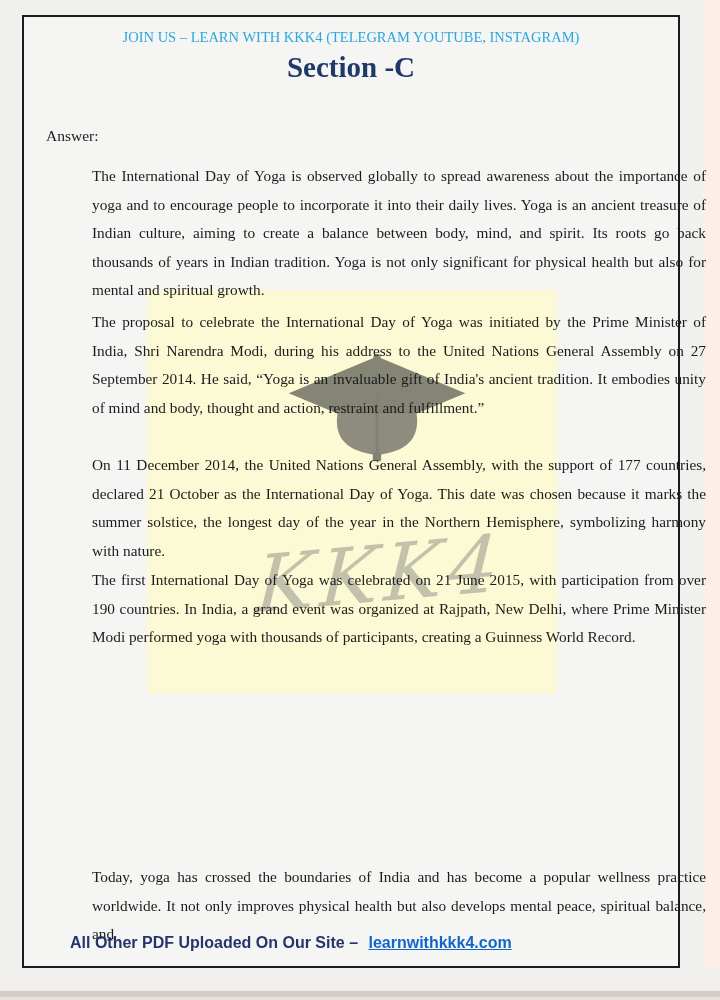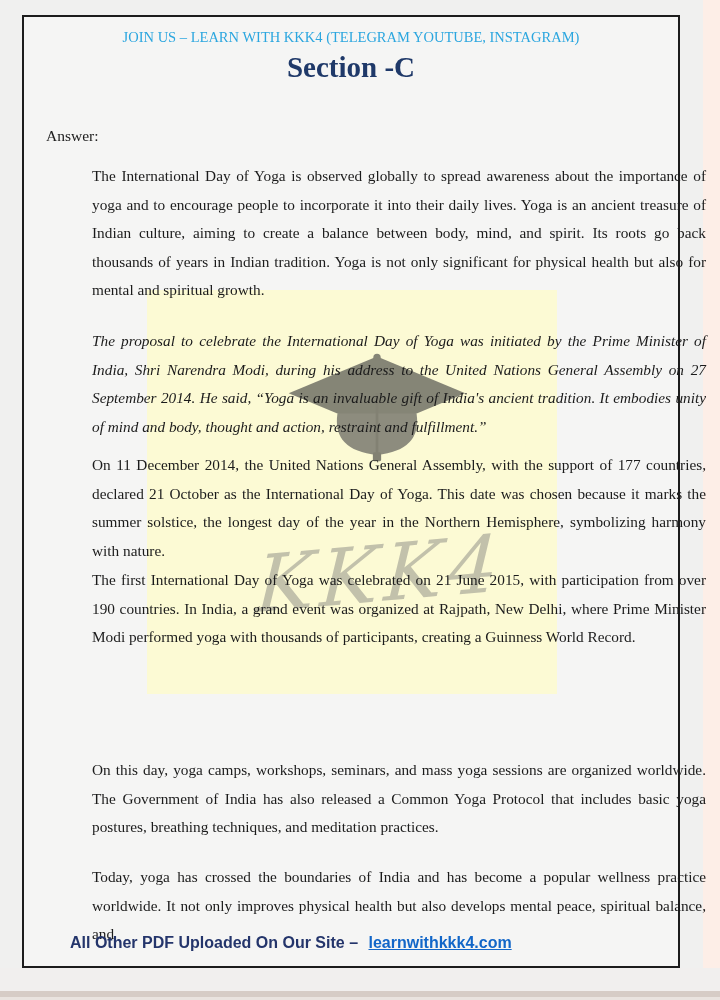--- a/index.html
+++ b/index.html
@@ -74,21 +74,21 @@
     position: absolute; left: 22px; top: 110px;
     font-size: 15.5px; color: #1b1b1b;
   }
   .para {
     position: absolute; left: 22px; width: 614px;
     font-size: 15.3px; line-height: 28.5px; color: #1b1b1b;
     text-align: justify;
     margin-left: 46px;
   }
   .p1 { top: 145px; }
-  .p2 { top: 310px; font-style: italic; }
+  .p2 { top: 291px; }
   .p3 { top: 434px; }
   .p4 { top: 549px; }
   .p5 { top: 656px; }
   .p6 { top: 739px; }
   .p7 { top: 846px; }
   .footer {
     position: absolute; left: 0; top: 917px; width: 100%;
     font-family: "Liberation Sans", sans-serif;
     font-size: 16px; font-weight: 600; color: #24356b; margin-left: 46px;
   }
@@ -131,21 +131,20 @@
 
     <p class="para p1">The International Day of Yoga is observed globally to spread awareness about the importance of yoga and to encourage people to incorporate it into their daily lives. Yoga is an ancient treasure of Indian culture, aiming to create a balance between body, mind, and spirit. Its roots go back thousands of years in Indian tradition. Yoga is not only significant for physical health but also for mental and spiritual growth.</p>
 
     <p class="para p2">The proposal to celebrate the International Day of Yoga was initiated by the Prime Minister of India, Shri Narendra Modi, during his address to the United Nations General Assembly on 27 September 2014. He said, “Yoga is an invaluable gift of India's ancient tradition. It embodies unity of mind and body, thought and action, restraint and fulfillment.”</p>
 
     <p class="para p3">On 11 December 2014, the United Nations General Assembly, with the support of 177 countries, declared 21 October as the International Day of Yoga. This date was chosen because it marks the summer solstice, the longest day of the year in the Northern Hemisphere, symbolizing harmony with nature.</p>
 
     <p class="para p4">The first International Day of Yoga was celebrated on 21 June 2015, with participation from over 190 countries. In India, a grand event was organized at Rajpath, New Delhi, where Prime Minister Modi performed yoga with thousands of participants, creating a Guinness World Record.</p>
 
 
-    <p class="para p6">On this day, yoga camps, workshops, seminars, and mass yoga sessions are organized worldwide. The Government of India has also released a Common Yoga Protocol that includes basic yoga postures, breathing techniques, and meditation practices.</p>
 
     <p class="para p7">Today, yoga has crossed the boundaries of India and has become a popular wellness practice worldwide. It not only improves physical health but also develops mental peace, spiritual balance, and</p>
 
     <div class="footer">
       <span>All Other PDF Uploaded On Our Site –</span>
       <a href="#">learnwithkkk4.com</a>
     </div>
 
   </div>
 </div>

